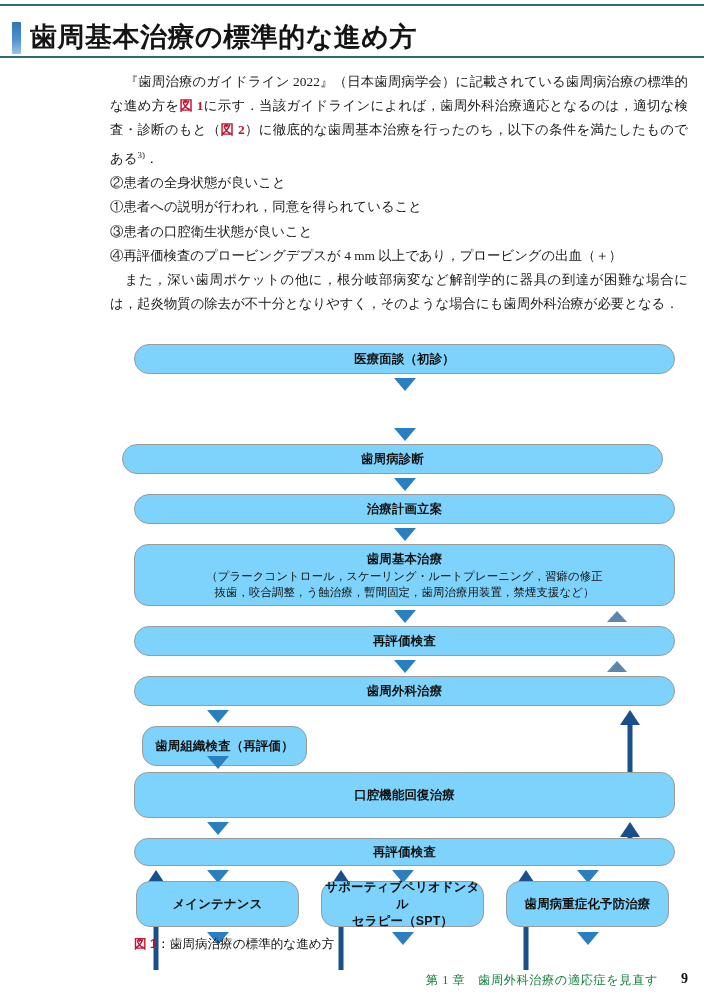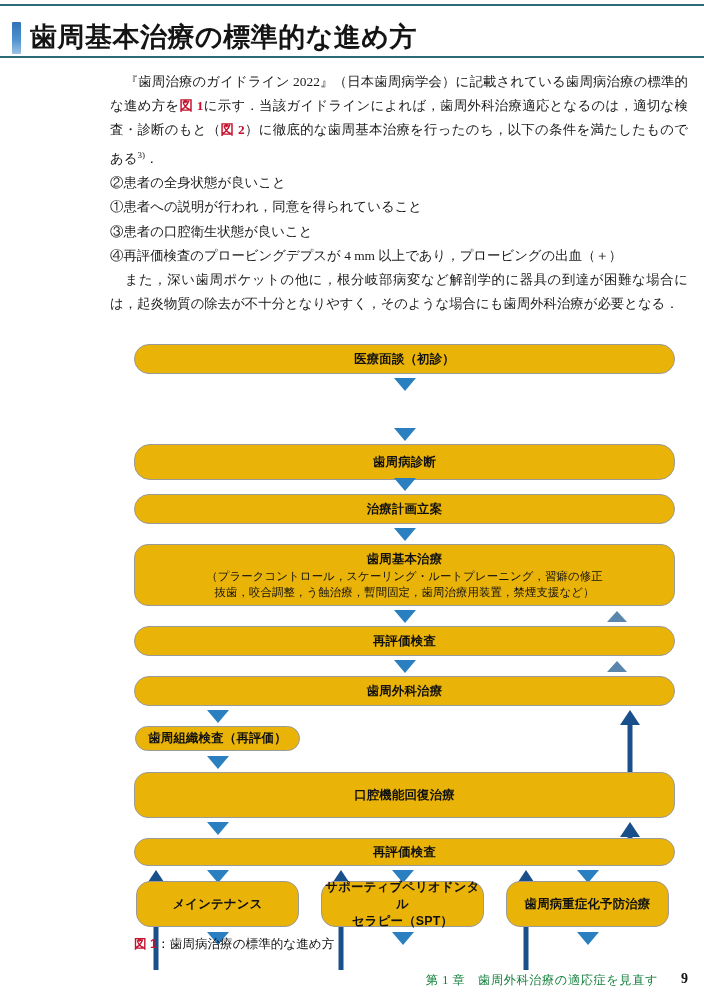--- a/index.html
+++ b/index.html
@@ -79,21 +79,21 @@
   .flow {
     position: absolute;
     left: 0; top: 340px;
     width: 704px; height: 610px;
   }
   .node {
     position: absolute;
     box-sizing: border-box;
     border: 1px solid #9a9a9a;
     border-radius: 16px;
-    background: #eab308;
+    background: #7dd3fc;
     display: flex;
     flex-direction: column;
     align-items: center;
     justify-content: center;
     text-align: center;
     font-family: "Liberation Sans", "DejaVu Sans", sans-serif;
     color: #111111;
   }
   .node .t1 {
     font-size: 12.4px;
@@ -215,21 +215,21 @@
 
 <div class="flow">
 
   <div class="node" style="left:134px; top:4px; width:541px; height:30px;">
     <div class="t1">医療面談（初診）</div>
   </div>
   <div class="arrow-down" style="left:394px; top:38px;"></div>
 
   <div class="arrow-down" style="left:394px; top:88px;"></div>
 
-  <div class="node" style="left:134px; top:104px; width:541px; height:36px;">
+  <div class="node" style="left:122px; top:104px; width:541px; height:30px;">
     <div class="t1">歯周病診断</div>
   </div>
   <div class="arrow-down" style="left:394px; top:138px;"></div>
 
   <div class="node" style="left:134px; top:154px; width:541px; height:30px;">
     <div class="t1">治療計画立案</div>
   </div>
   <div class="arrow-down" style="left:394px; top:188px;"></div>
 
   <div class="node" style="left:134px; top:204px; width:541px; height:62px; border-radius:14px;">
@@ -249,21 +249,21 @@
   <div class="node" style="left:134px; top:336px; width:541px; height:30px;">
     <div class="t1">歯周外科治療</div>
   </div>
   <div class="arrow-down" style="left:207px; top:370px;"></div>
 
   <div class="arrow-up-tall" style="left:618px; top:370px; width:24px; height:72px;">
     <div class="head"></div>
     <div class="shaft" style="top:13px; height:59px;"></div>
   </div>
 
-  <div class="node" style="left:135px; top:386px; width:165px; height:25px; border-radius:14px;">
+  <div class="node" style="left:142px; top:386px; width:165px; height:40px; border-radius:14px;">
     <div class="t1">歯周組織検査（再評価）</div>
   </div>
   <div class="arrow-down" style="left:207px; top:416px;"></div>
 
   <div class="node" style="left:134px; top:432px; width:541px; height:46px; border-radius:14px;">
     <div class="t1">口腔機能回復治療</div>
   </div>
   <div class="arrow-down" style="left:207px; top:482px;"></div>
 
   <div class="arrow-up-tall" style="left:618px; top:482px; width:24px; height:32px;">

